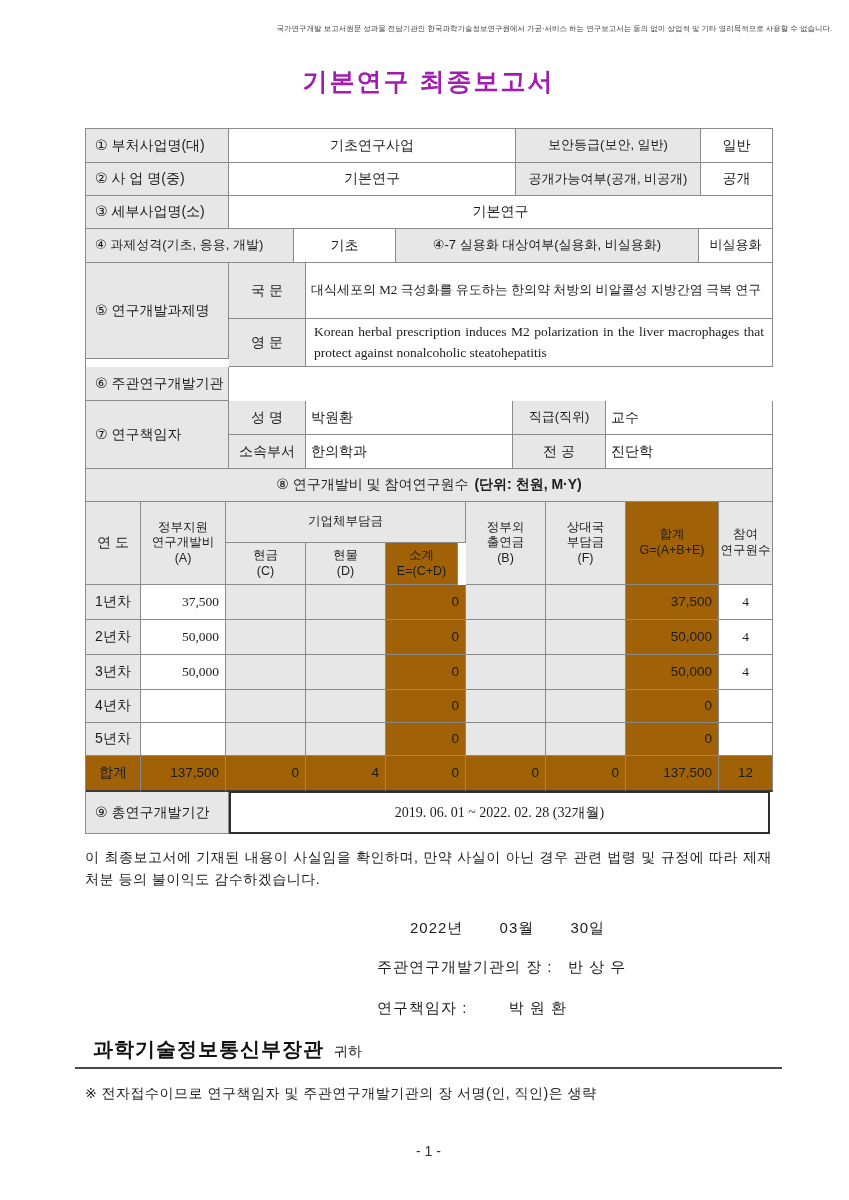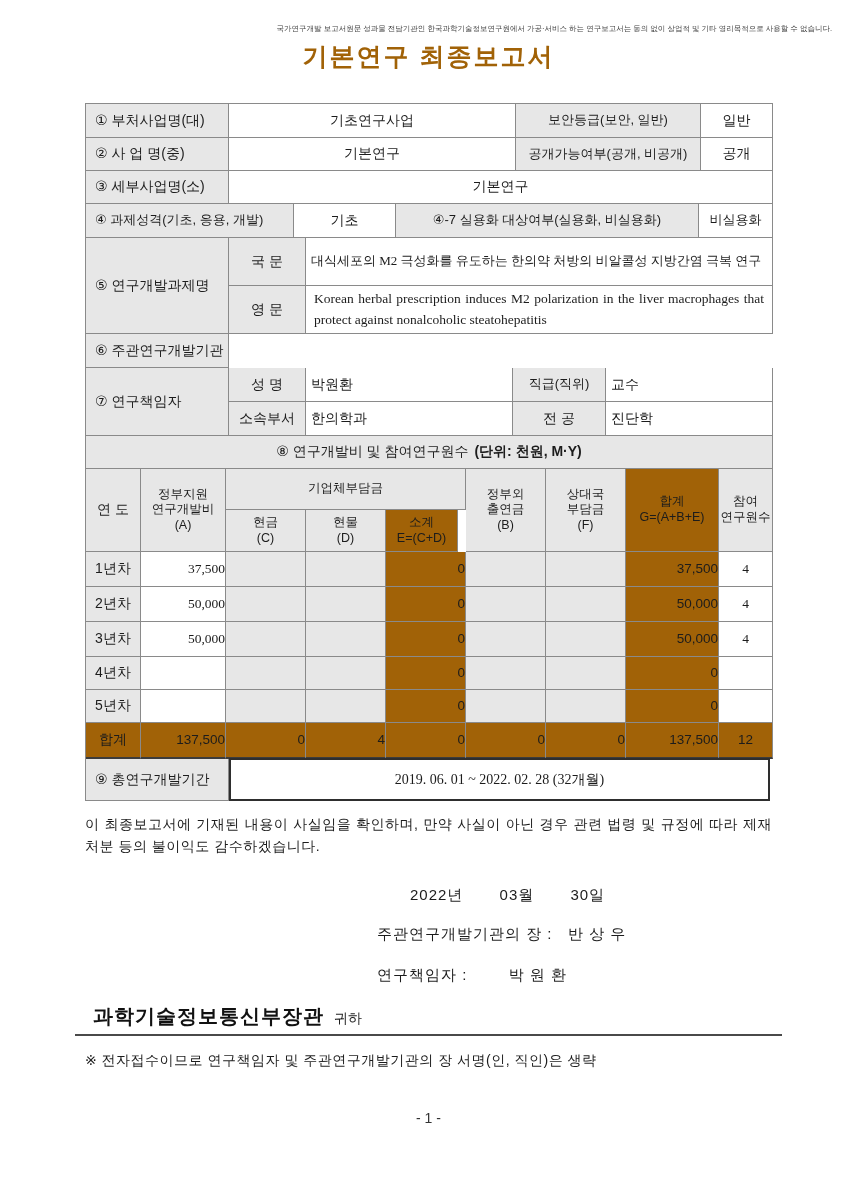--- a/index.html
+++ b/index.html
@@ -1,33 +1,33 @@
 <!DOCTYPE html>
 <html><head>
 <meta charset="utf-8">
 <style>
   * { margin:0; padding:0; box-sizing:border-box; }
   body { font-family:"Liberation Sans","DejaVu Sans",sans-serif; background:#ffffff; color:#1c1c1c; }
   .page { position:relative; width:849px; height:1200px; background:#ffffff; overflow:hidden; }
   .disclaimer { position:absolute; top:24px; right:17px; font-size:7.5px; color:#3d3d3d; letter-spacing:0; }
   .content { margin-left:85px; width:687px; }
-  .title { margin-top:40px; text-align:center; font-size:25px; font-weight:bold; letter-spacing:2px; color:#a16207; }
+  .title { margin-top:65px; text-align:center; font-size:25px; font-weight:bold; letter-spacing:2px; color:#a21caf; }
 
   .tbl { margin-top:30px; width:688px; border-top:1px solid #8a8a8a; border-left:1px solid #8a8a8a; }
   .r { display:flex; }
   .col { display:flex; flex-direction:column; }
   .c { border-right:1px solid #8a8a8a; border-bottom:1px solid #8a8a8a;
        display:flex; align-items:center; overflow:hidden; font-size:14px; line-height:1.25; }
   .g { background:#e7e7e7; }
   .o { background:#a16207; }
   .w { background:#ffffff;font-family:Liberation Serif, serif; }
   .ctr { justify-content:center; text-align:center; }
   .lft { justify-content:flex-start; padding-left:9px; }
   .lft2 { justify-content:flex-start; padding-left:5px; }
-  .rgt { justify-content:flex-end; }
+  .rgt { justify-content:flex-end; padding-right:6px; }
   .pre { white-space:pre-line; text-align:center; justify-content:center; }
   .sm { font-size:13px; }
   .bh { font-size:12.5px; }
   .num { font-size:13.5px; }
   .blk { display:block; padding:4px 8px; text-align:justify; line-height:1.5; font-size:13.5px; }
   .bold { font-weight:bold; }
   .thickb > .c { border-bottom:2px solid #3c3c3c; }
   .period-box { border:2px solid #2e2e2e; margin-top:-1px; }
 
   .decl { margin-top:12px; font-size:14px; line-height:1.6; text-align:justify; word-break:keep-all; letter-spacing:0.5px; }
@@ -77,21 +77,21 @@
       <div class="r" style="height:34px">
         <div class="c g lft sm" style="width:208px">④ 과제성격(기초, 응용, 개발)</div>
         <div class="c w ctr" style="width:102px">기초</div>
         <div class="c g ctr sm" style="width:303px">④-7 실용화 대상여부(실용화, 비실용화)</div>
         <div class="c w ctr sm" style="width:74px">비실용화</div>
       </div>
 
       <div class="r">
         <div class="c g lft" style="width:143px;height:96px">⑤ 연구개발과제명</div>
         <div class="col" style="width:544px">
-          <div class="r" style="height:48px">
+          <div class="r" style="height:56px">
             <div class="c g ctr" style="width:77px">국 문</div>
             <div class="c w lft2 sm" style="width:467px">대식세포의 M2 극성화를 유도하는 한의약 처방의 비알콜성 지방간염 극복 연구</div>
           </div>
           <div class="r" style="height:48px">
             <div class="c g ctr" style="width:77px">영 문</div>
             <div class="c w" style="width:467px">
                 <span class="blk">Korean herbal prescription induces M2 polarization in the liver macrophages that protect against nonalcoholic steatohepatitis</span>
               </div>
           </div>
         </div>

